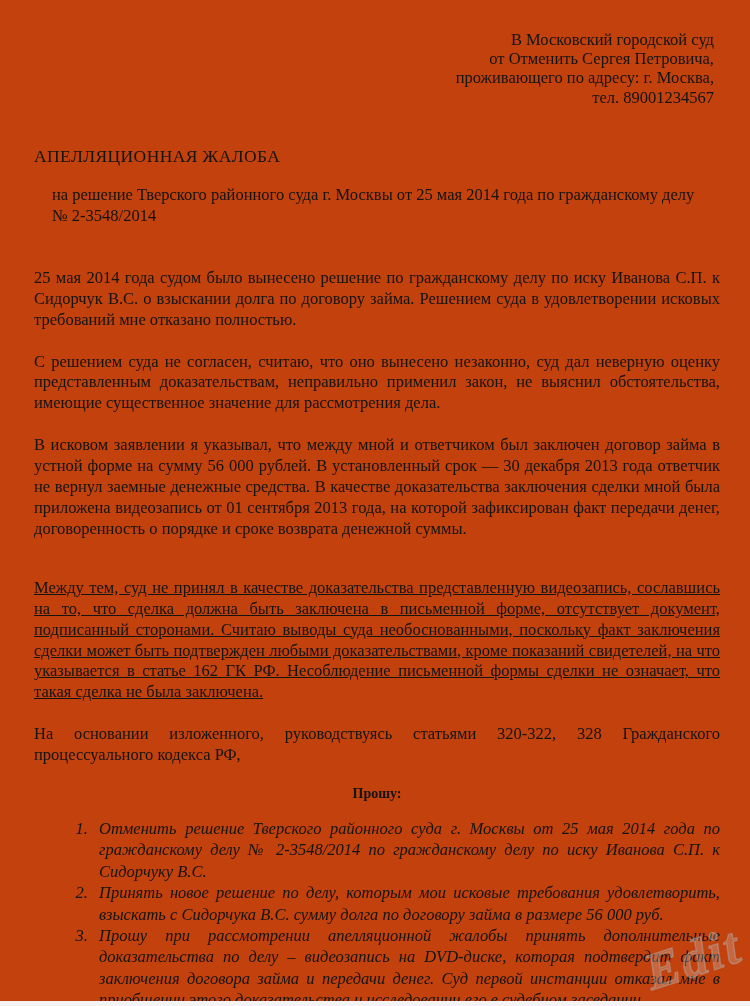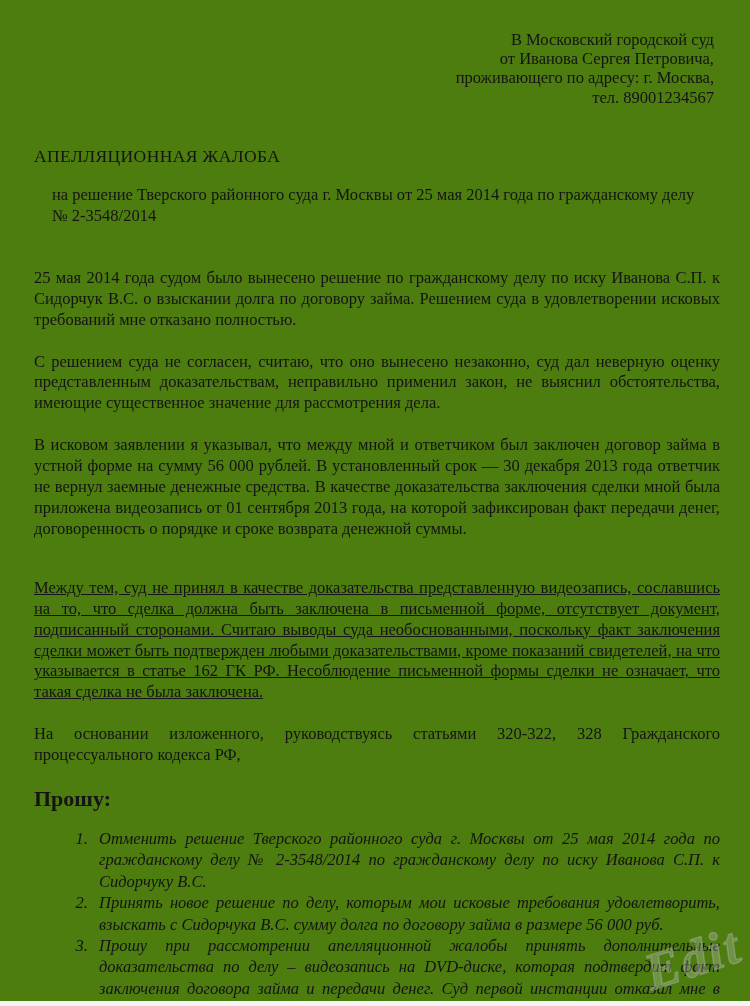--- a/index.html
+++ b/index.html
@@ -4,21 +4,21 @@
 <style>
   html, body {
     margin: 0;
     padding: 0;
     background: #ffffff;
   }
   .page {
     position: relative;
     width: 750px;
     height: 1006px;
-    background: #4d7c0f;
+    background: #c2410c;
     overflow: hidden;
     font-family: "Liberation Serif", "DejaVu Serif", serif;
     color: #141414;
     box-sizing: border-box;
   }
   .content {
     box-sizing: border-box;
     padding: 30px 30px 0 34px;
   }
   .header-block {
@@ -46,23 +46,23 @@
     margin: 21px 0 0 0;
   }
   .para.first {
     margin-top: 42px;
   }
   .para.gap-big {
     margin-top: 38px;
     text-decoration: underline;
   }
   .request-heading {
-    text-align: left;
+    text-align: center;
     font-weight: bold;
-    font-size: 22px;
+    font-size: 14px;
     margin: 20px 0 0 0;
   }
   .request-list {
     margin: 16px 0 0 0;
     padding-left: 58px;
     font-size: 16.5px;
     line-height: 21.4px;
   }
   .request-list li {
     text-align: justify;
@@ -94,21 +94,21 @@
   }
 </style>
 </head>
 <body>
 
 <div class="page">
   <div class="content">
 
     <div class="header-block">
       <div>В Московский городской суд</div>
-      <div>от Иванова Сергея Петровича,</div>
+      <div>от Отменить Сергея Петровича,</div>
       <div>проживающего по адресу: г. Москва,</div>
       <div>тел. 89001234567</div>
     </div>
 
     <h1 class="doc-title">АПЕЛЛЯЦИОННАЯ ЖАЛОБА</h1>
 
     <div class="doc-subtitle">на решение Тверского районного суда г. Москвы от 25 мая 2014 года по гражданскому делу № 2-3548/2014</div>
 
     <p class="para first">25 мая 2014 года судом было вынесено решение по гражданскому делу по иску Иванова С.П. к Сидорчук В.С. о взыскании долга по договору займа. Решением суда в удовлетворении исковых требований мне отказано полностью.</p>
 

